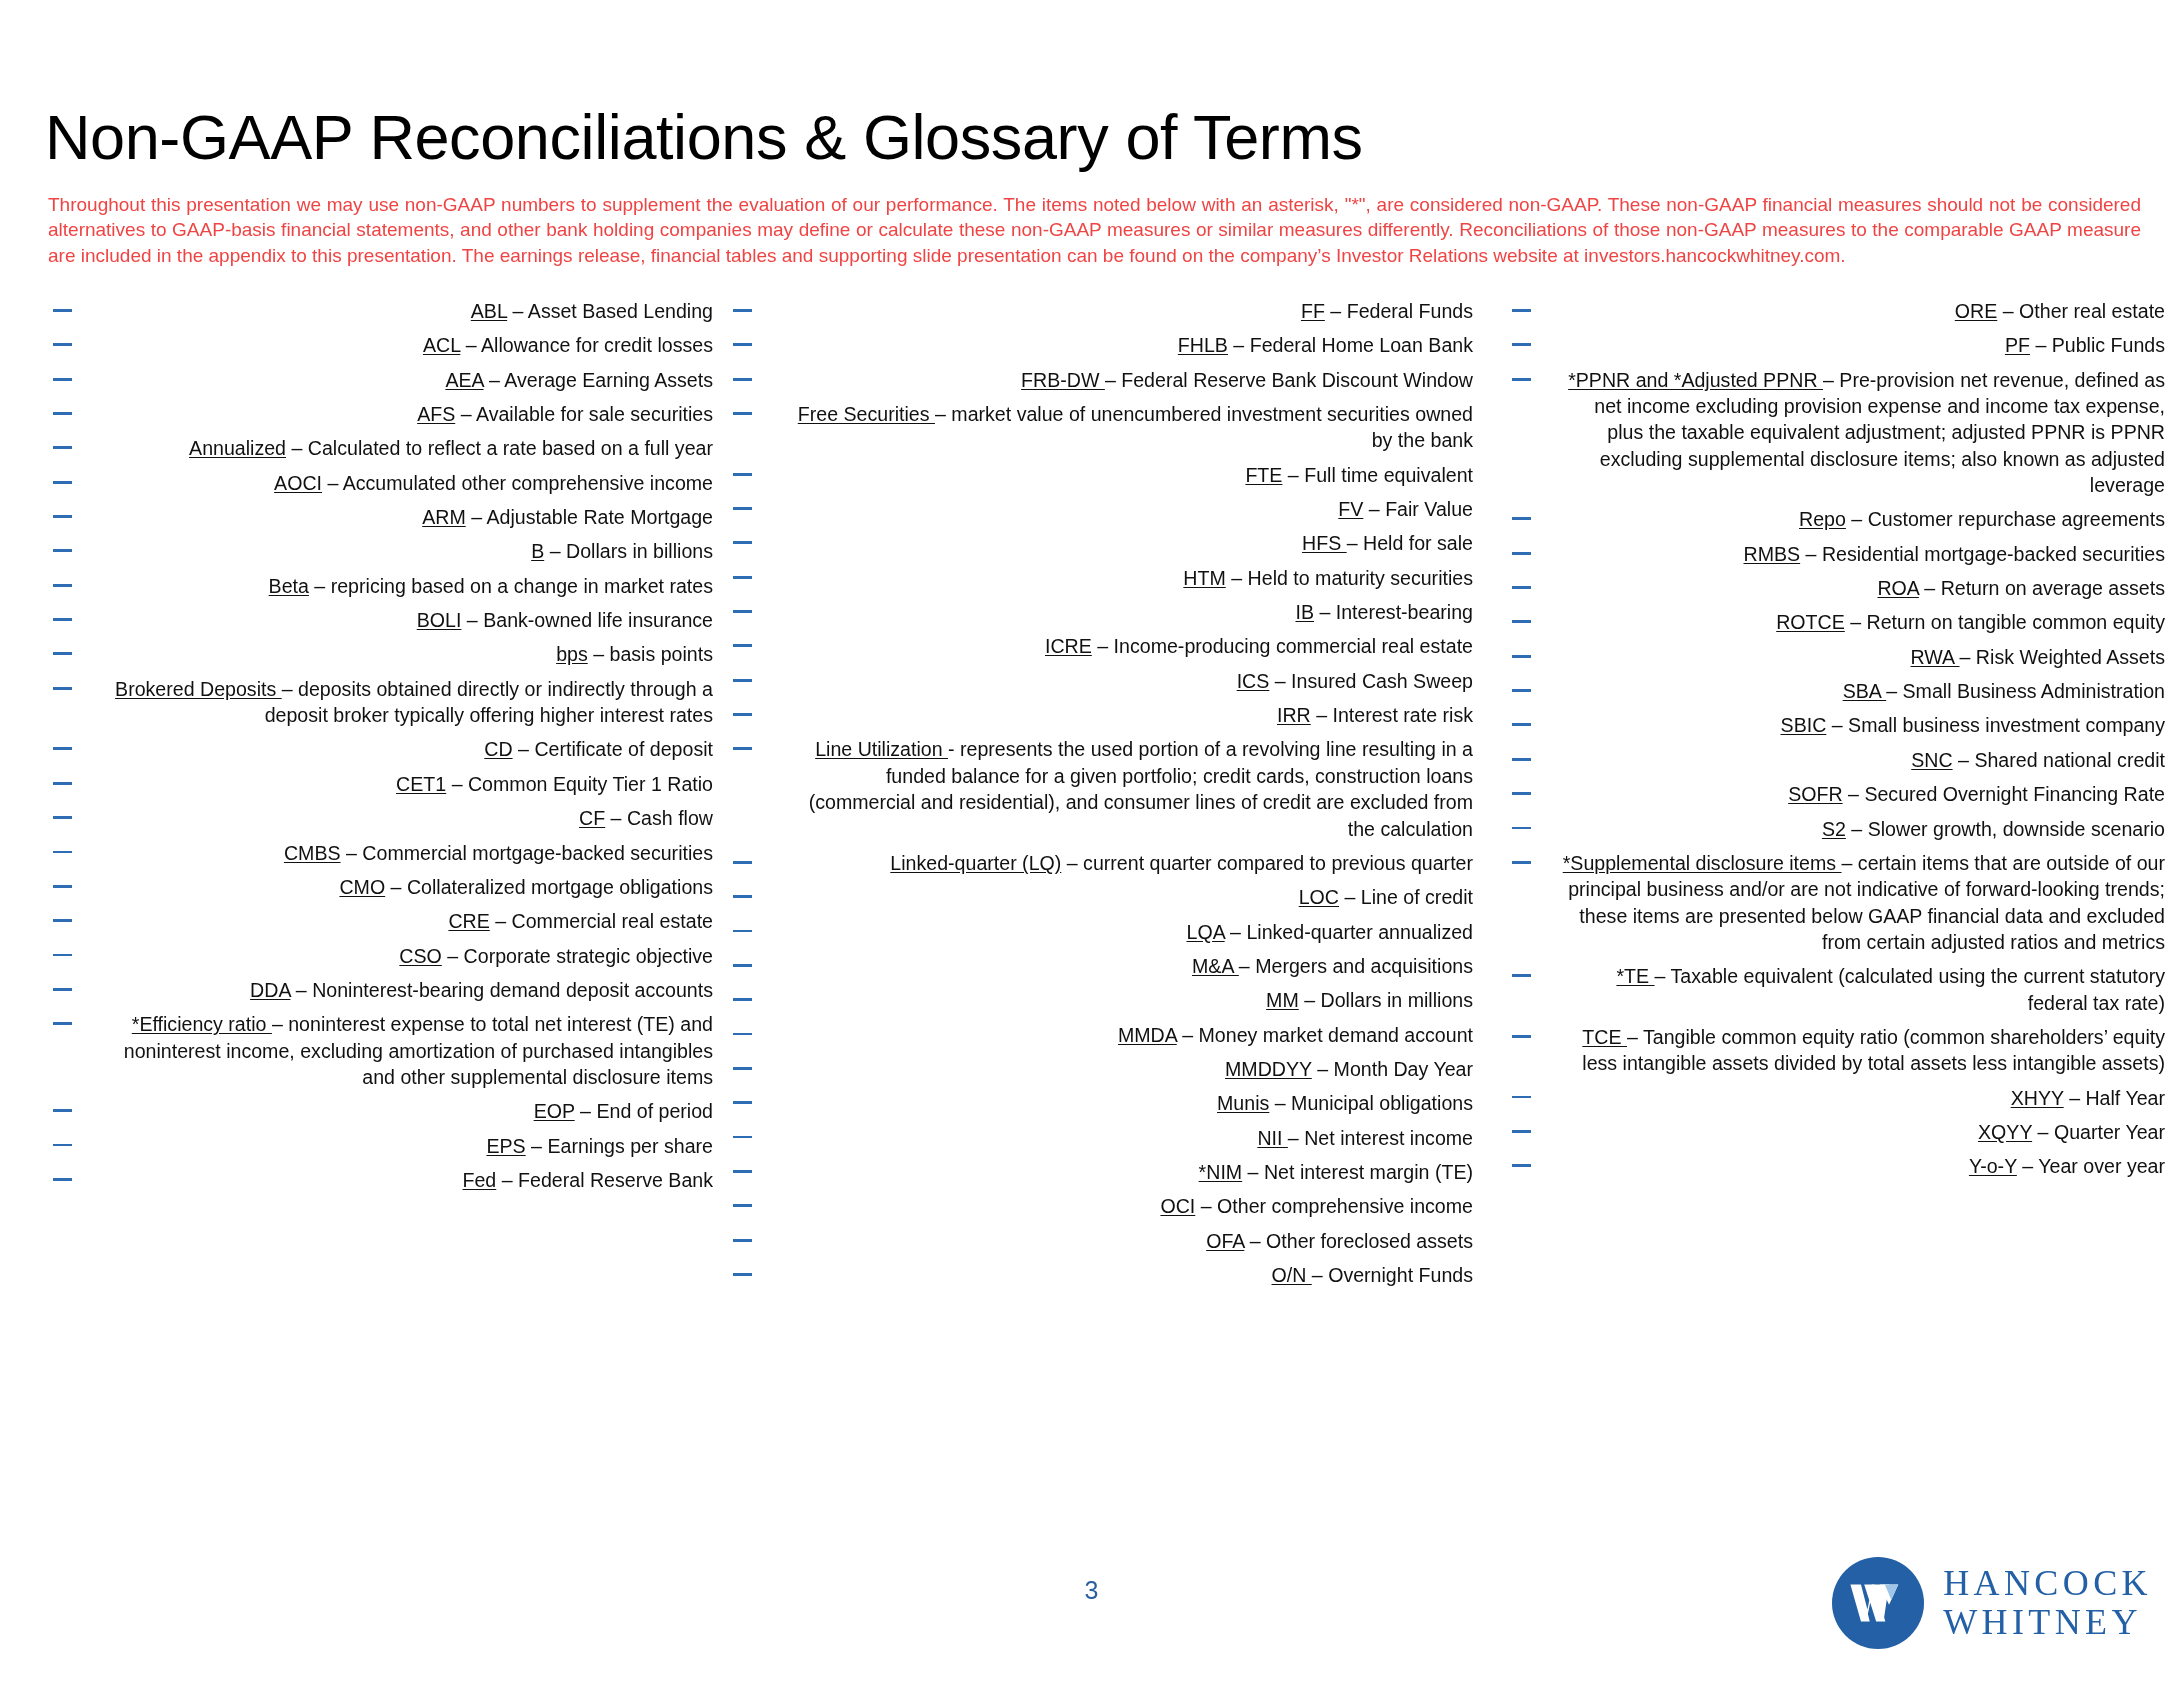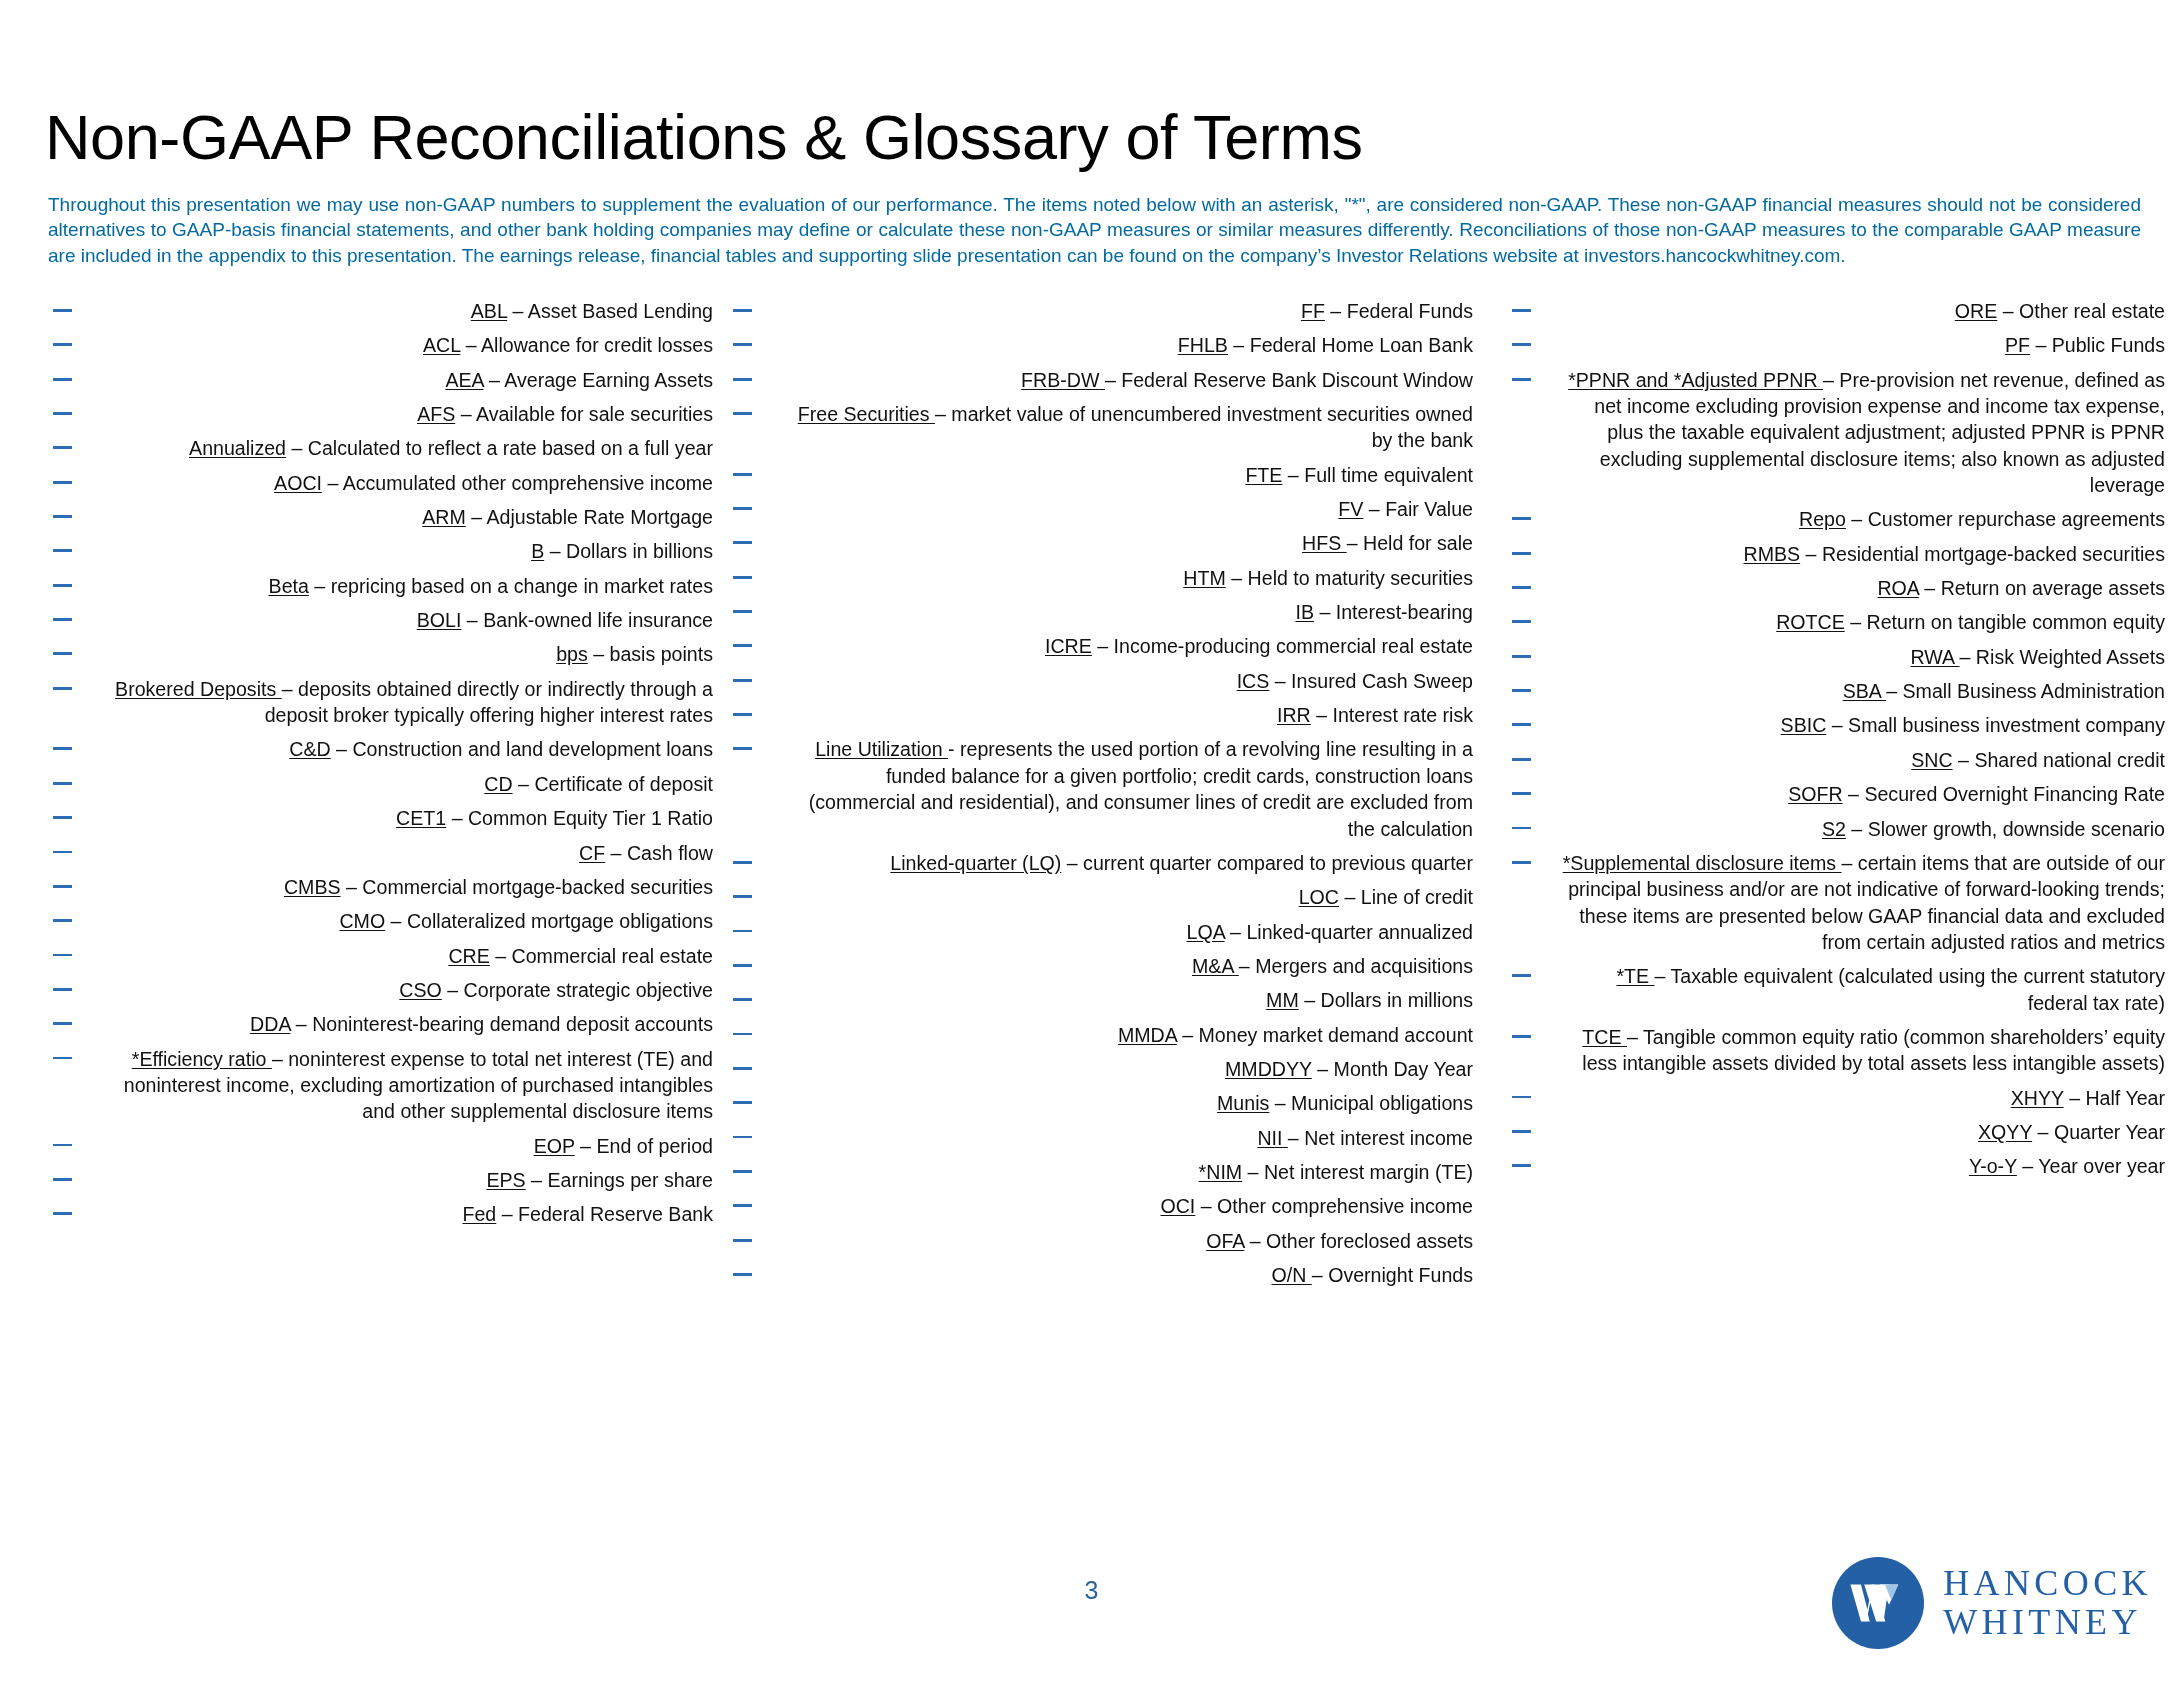--- a/index.html
+++ b/index.html
@@ -36,21 +36,21 @@
 
   
   .intro {
     position: absolute;
     left: 48px;
     top: 173px;
     width: 2093px;
     font-size: 19px;
     line-height: 1.335;
     text-align: justify;
-    color: #0369a1;
+    color: #ef4444;
   }
 
   
   .columns {
     position: absolute;
     left: 0;
     top: 298px;
     width: 2183px;
     height: 1266px;
   }
@@ -136,21 +136,20 @@
         <div class="term"><span class="dash"></span><span class="abbr">AEA</span><span class="def"> – Average Earning Assets</span></div>
         <div class="term"><span class="dash"></span><span class="abbr">AFS</span><span class="def"> – Available for sale securities</span></div>
         <div class="term"><span class="dash"></span><span class="abbr">Annualized</span><span class="def"> – Calculated to reflect a rate based on a full year</span></div>
         <div class="term"><span class="dash"></span><span class="abbr">AOCI</span><span class="def"> – Accumulated other comprehensive income</span></div>
         <div class="term"><span class="dash"></span><span class="abbr">ARM</span><span class="def"> – Adjustable Rate Mortgage</span></div>
         <div class="term"><span class="dash"></span><span class="abbr">B</span><span class="def"> – Dollars in billions</span></div>
         <div class="term"><span class="dash"></span><span class="abbr">Beta</span><span class="def"> – repricing based on a change in market rates</span></div>
         <div class="term"><span class="dash"></span><span class="abbr">BOLI</span><span class="def"> – Bank-owned life insurance</span></div>
         <div class="term"><span class="dash"></span><span class="abbr">bps</span><span class="def"> – basis points</span></div>
         <div class="term"><span class="dash"></span><span class="abbr">Brokered Deposits </span><span class="def">– deposits obtained directly or indirectly through a deposit broker typically offering higher interest rates</span></div>
-        <div class="term"><span class="dash"></span><span class="abbr">C&amp;D</span><span class="def"> – Construction and land development loans</span></div>
         <div class="term"><span class="dash"></span><span class="abbr">CD</span><span class="def"> – Certificate of deposit</span></div>
         <div class="term"><span class="dash"></span><span class="abbr">CET1</span><span class="def"> – Common Equity Tier 1 Ratio</span></div>
         <div class="term"><span class="dash"></span><span class="abbr">CF</span><span class="def"> – Cash flow</span></div>
         <div class="term"><span class="dash"></span><span class="abbr">CMBS</span><span class="def"> – Commercial mortgage-backed securities</span></div>
         <div class="term"><span class="dash"></span><span class="abbr">CMO</span><span class="def"> – Collateralized mortgage obligations</span></div>
         <div class="term"><span class="dash"></span><span class="abbr">CRE</span><span class="def"> – Commercial real estate</span></div>
         <div class="term"><span class="dash"></span><span class="abbr">CSO</span><span class="def"> – Corporate strategic objective</span></div>
         <div class="term"><span class="dash"></span><span class="abbr">DDA</span><span class="def"> – Noninterest-bearing demand deposit accounts</span></div>
         <div class="term"><span class="dash"></span><span class="abbr">*Efficiency ratio </span><span class="def">– noninterest expense to total net interest (TE) and noninterest income, excluding amortization of purchased intangibles and other supplemental disclosure items</span></div>
         <div class="term"><span class="dash"></span><span class="abbr">EOP</span><span class="def"> – End of period</span></div>

